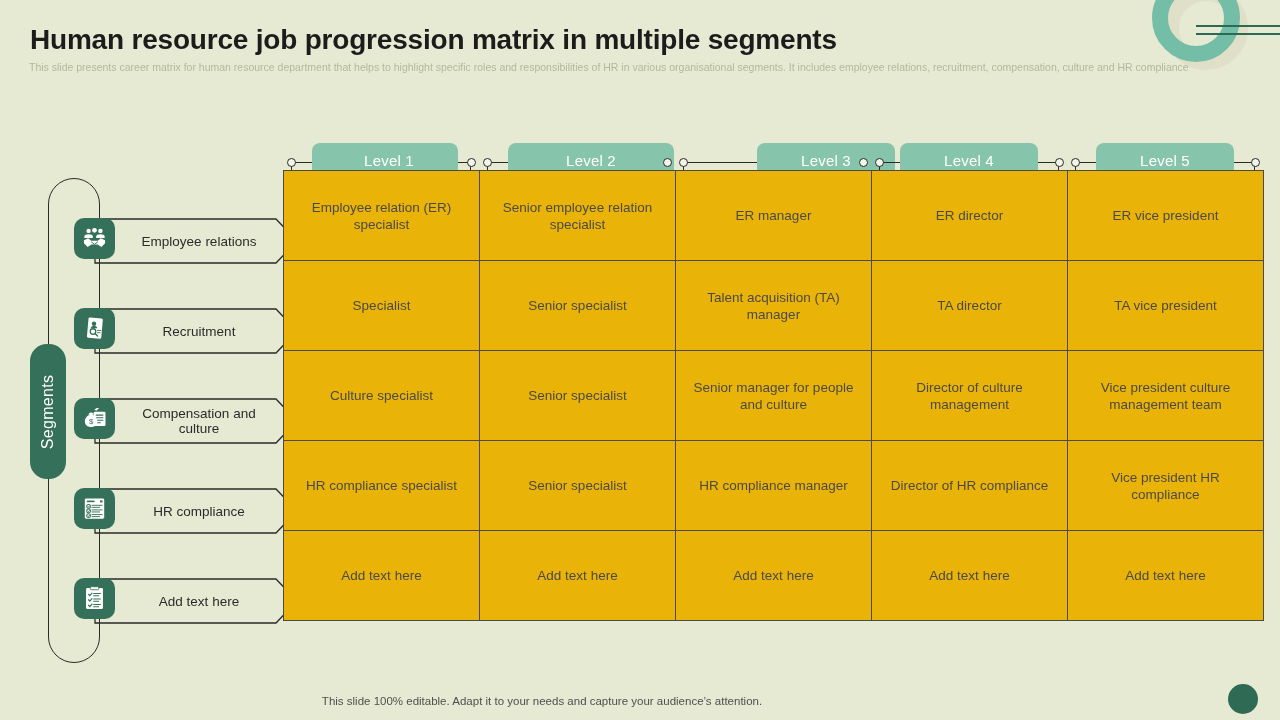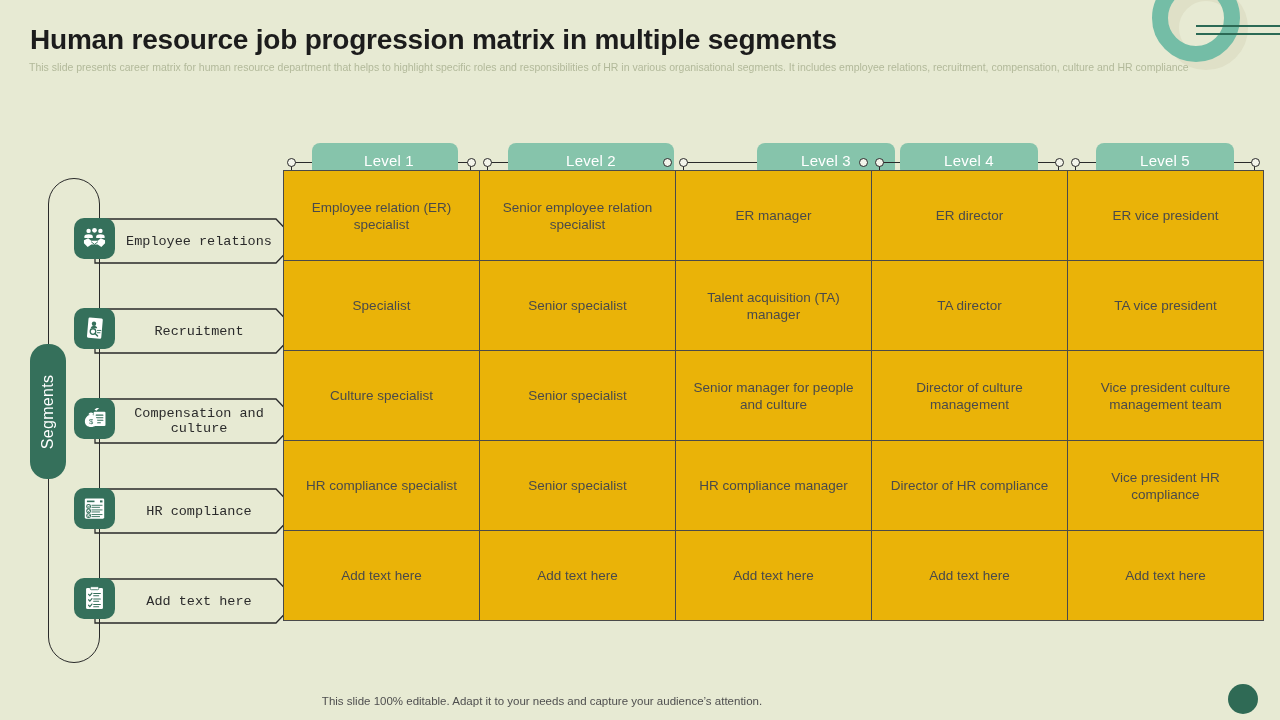--- a/index.html
+++ b/index.html
@@ -55,21 +55,21 @@
 
   
   .seg-row{position:absolute;left:74px;height:46px;}
   .seg-arrow{
     position:absolute;left:20px;top:0;width:204px;height:46px;
   }
   .seg-arrow svg{display:block;}
   .seg-label{
     position:absolute;left:52px;top:0;width:146px;height:46px;
     display:flex;align-items:center;justify-content:center;text-align:center;
-    font-size:13.5px;color:#2b2b2b;line-height:15px;font-family:Liberation Mono, monospace;
+    font-size:13.5px;color:#2b2b2b;line-height:15px;
   }
   .seg-icon{
     position:absolute;left:0;top:0;width:41px;height:41px;
     border-radius:10px;background:#35705b;
     display:flex;align-items:center;justify-content:center;
   }
   .seg-icon svg{display:block;}
 
   
   .lvl-bracket{

